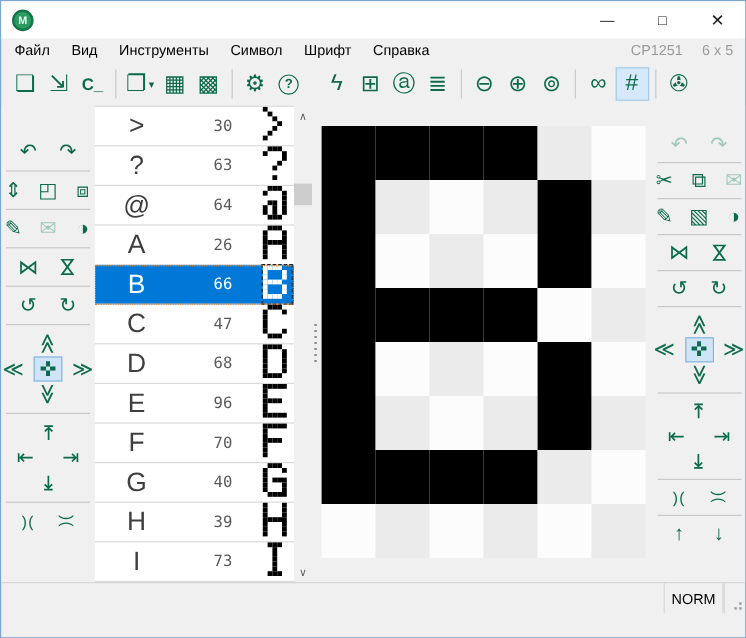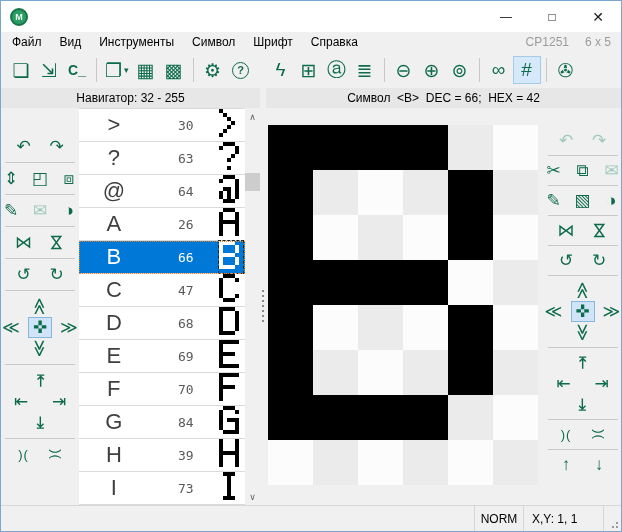--- a/index.html
+++ b/index.html
@@ -178,25 +178,20 @@
       </div>
     <div class="tbtn active">
         <span>#</span>
       </div>
     <div class="tsep"></div>
     <div class="tbtn">
         <span>✇</span>
       </div>
   </div>
 
-  <div class="headers">
-    <div class="hleft">Навигатор: 32 - 255</div>
-    <div class="hgap"></div>
-    <div class="hright">Символ  &lt;B&gt;  DEC = 66;  HEX = 42</div>
-  </div>
 
   <div class="content">
 
     <div class="sb left">
       <div class="sbrow">
         <div class="sbtn">
             <span>↶</span>
           </div>
         <div class="sbtn">
             <span>↷</span>
@@ -677,21 +672,21 @@
             <div class="off" style="height: 4px; width: 4px;"></div>
             <div class="off" style="height: 4px; width: 4px;"></div>
             <div class="off" style="height: 4px; width: 4px;"></div>
             <div class="off" style="height: 4px; width: 4px;"></div>
             <div class="off" style="height: 4px; width: 4px;"></div>
           </span>
   </div>
 
   <div class="row">
     <span class="char">E</span>
-    <span class="code">69</span>
+    <span class="code">96</span>
     <span class="preview" style="grid-template-columns: repeat(6, 4px);">
             <div class="on" style="height: 4px; width: 4px;"></div>
             <div class="on" style="height: 4px; width: 4px;"></div>
             <div class="on" style="height: 4px; width: 4px;"></div>
             <div class="on" style="height: 4px; width: 4px;"></div>
             <div class="on" style="height: 4px; width: 4px;"></div>
             <div class="off" style="height: 4px; width: 4px;"></div>
             <div class="on" style="height: 4px; width: 4px;"></div>
             <div class="off" style="height: 4px; width: 4px;"></div>
             <div class="off" style="height: 4px; width: 4px;"></div>
@@ -787,21 +782,21 @@
             <div class="off" style="height: 4px; width: 4px;"></div>
             <div class="off" style="height: 4px; width: 4px;"></div>
             <div class="off" style="height: 4px; width: 4px;"></div>
             <div class="off" style="height: 4px; width: 4px;"></div>
             <div class="off" style="height: 4px; width: 4px;"></div>
           </span>
   </div>
 
   <div class="row">
     <span class="char">G</span>
-    <span class="code">84</span>
+    <span class="code">40</span>
     <span class="preview" style="grid-template-columns: repeat(6, 4px);">
             <div class="off" style="height: 4px; width: 4px;"></div>
             <div class="on" style="height: 4px; width: 4px;"></div>
             <div class="on" style="height: 4px; width: 4px;"></div>
             <div class="on" style="height: 4px; width: 4px;"></div>
             <div class="off" style="height: 4px; width: 4px;"></div>
             <div class="off" style="height: 4px; width: 4px;"></div>
             <div class="on" style="height: 4px; width: 4px;"></div>
             <div class="off" style="height: 4px; width: 4px;"></div>
             <div class="off" style="height: 4px; width: 4px;"></div>
@@ -1132,21 +1127,20 @@
           </div>
       </div>
     </div>
   </div>
 
   <div class="status">
     <div class="stspacer"></div>
     <div class="stdiv"></div>
     <div class="stcell st-mode">NORM</div>
     <div class="stdiv"></div>
-    <div class="stcell st-coords">X,Y: 1, 1</div>
     <div class="stdiv"></div>
     <div class="stgrip">
       <i style="right:3px;bottom:3px"></i>
         <i style="right:7px;bottom:3px"></i>
         <i style="right:3px;bottom:7px"></i>
     </div>
   </div>
 
 </div>
 

